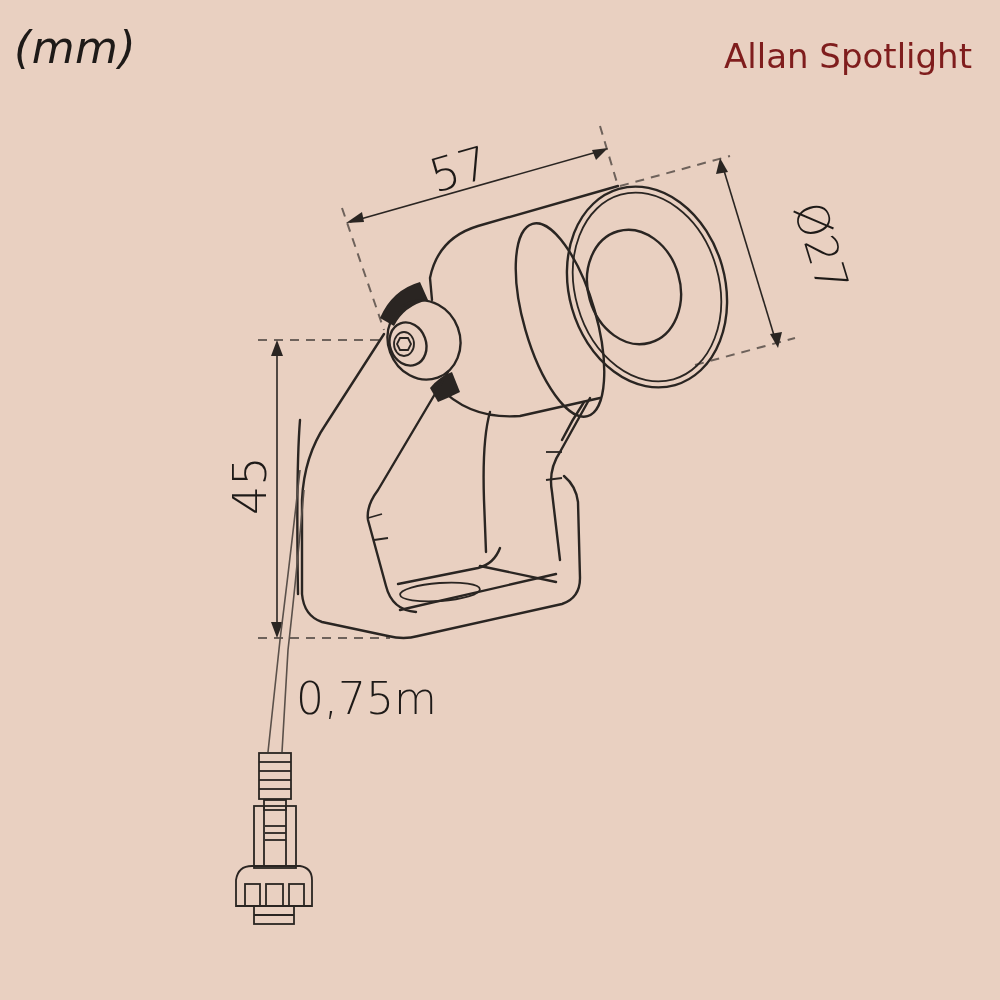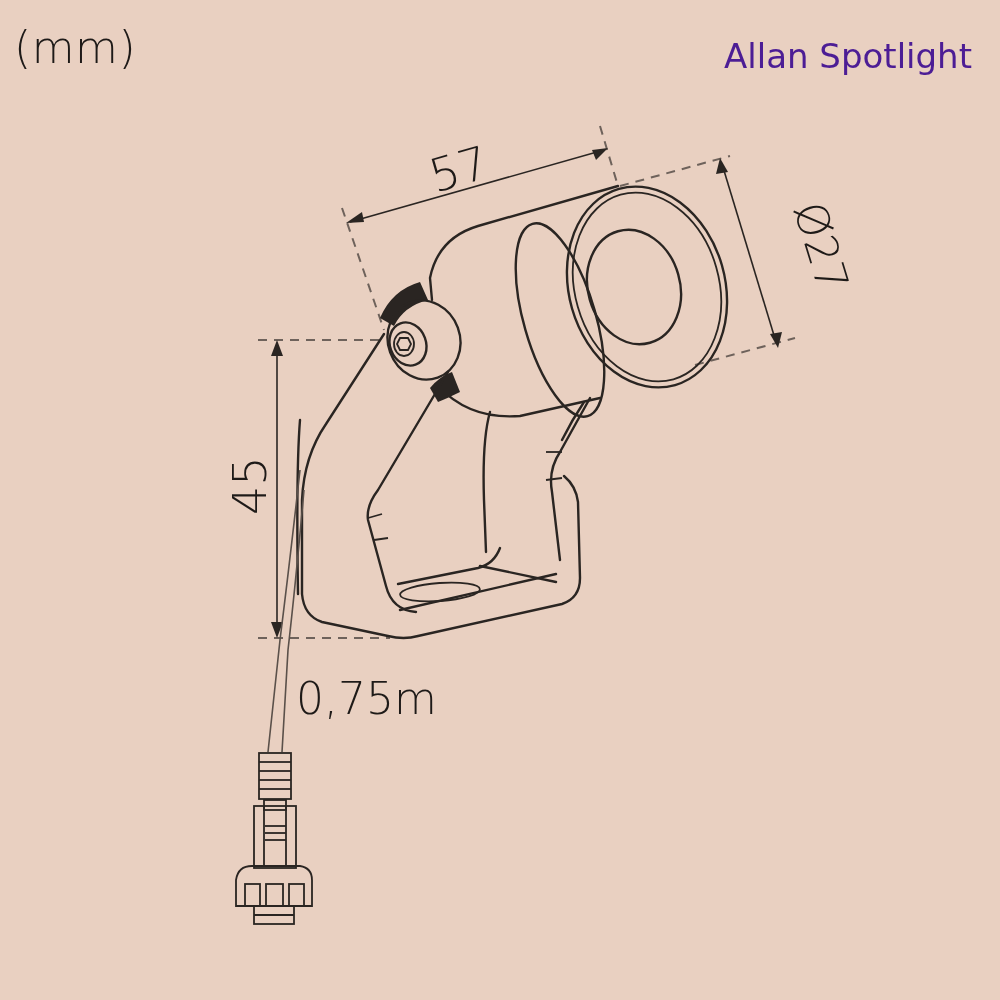--- a/index.html
+++ b/index.html
@@ -6,24 +6,25 @@
   body {
     width: 1000px; height: 1000px; overflow: hidden;
     background: #e9d0c1;
     position: relative;
     font-family: "DejaVu Sans", sans-serif;
   }
   .unit-label {
     position: absolute; left: 14px; top: 22px;
     font-size: 44px; color: #1e1a18; font-weight: 300;
     letter-spacing: 0.5px;
+    font-style: italic;
   }
   .product-title {
     position: absolute; right: 28px; top: 36px;
-    font-size: 34px; color: #4c1d95; text-align: right;
+    font-size: 34px; color: #7f1d1d; text-align: right;
   }
   svg.drawing { position: absolute; left: 0; top: 0; }
   .stroke { fill: none; stroke: #2a2522; stroke-width: 2.4; stroke-linecap: round; stroke-linejoin: round; }
   .thin { fill: none; stroke: #2a2522; stroke-width: 1.8; }
   .dash { fill: none; stroke: #6e625b; stroke-width: 2; stroke-dasharray: 9 7; }
   .dim { fill: none; stroke: #2a2522; stroke-width: 1.6; }
   .arrow { fill: #2a2522; }
   .hatch { fill: #2a2522; }
   .dim-text { font-family: "DejaVu Sans", sans-serif; fill: #1e1a18; font-weight: 300; }
   .cable { fill: none; stroke: #5a504a; stroke-width: 1.6; }

